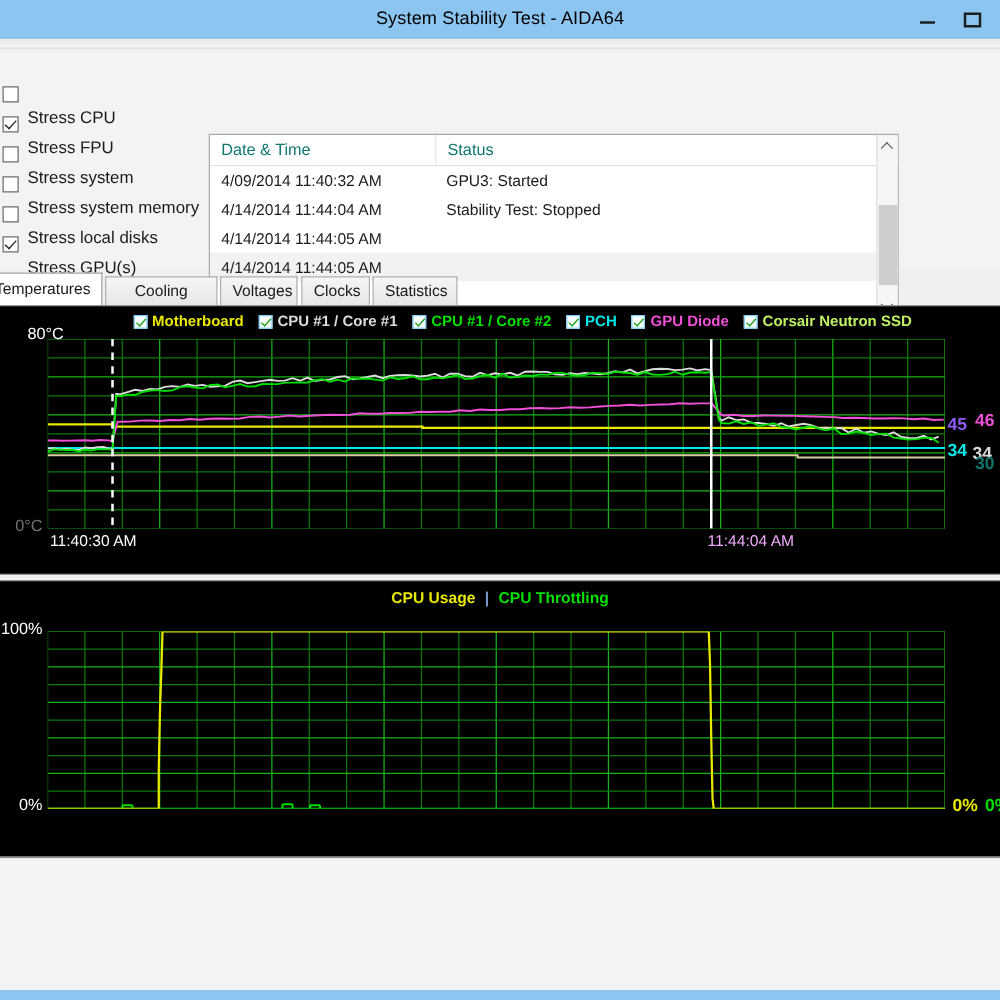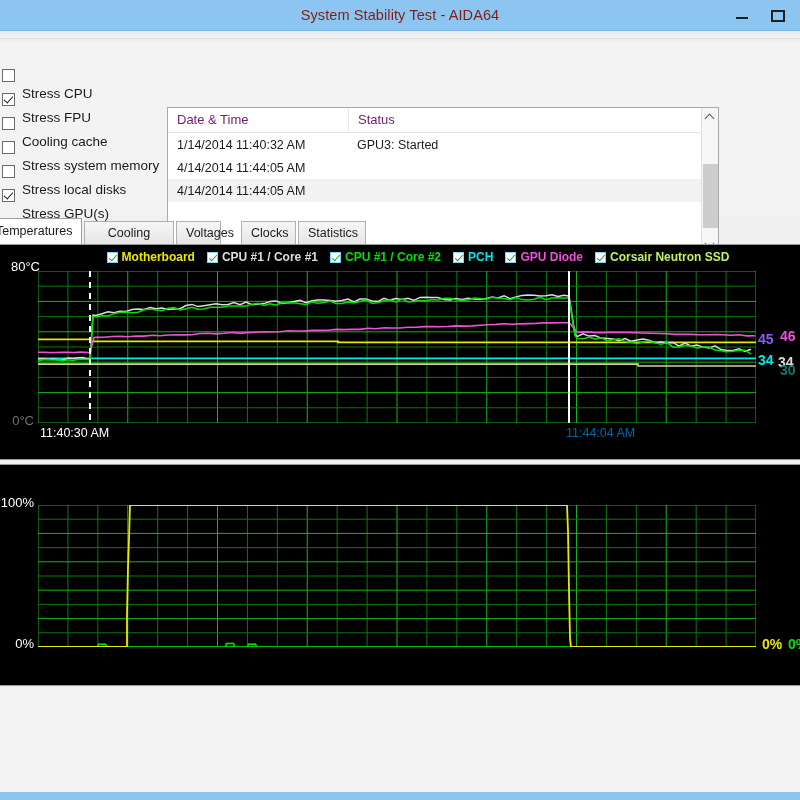--- a/index.html
+++ b/index.html
@@ -14,21 +14,21 @@
 
   
   .titlebar {
     position:absolute; left:0; top:0; width:800px; height:31px;
     background:#8cc6f0;
     border-bottom:1px solid #78b4e2;
   }
   .titlebar-text {
     position:absolute; left:0; top:0; width:800px; height:31px;
     line-height:31px; text-align:center;
-    font-size:14.5px; color:#7f1d1d; letter-spacing:.1px;
+    font-size:14.5px; color:#000000; letter-spacing:.1px;
   }
   .wbtn { position:absolute; top:0; height:31px; width:28px; cursor:default; }
   .wbtn-min { right:44px; }
   .wbtn-max { right:8px; }
   .glyph-min { position:absolute; left:8px; top:17px; width:12px; height:2px; background:#1b2023; }
   .glyph-max { position:absolute; left:7px; top:10px; width:14px; height:12px; border:2px solid #1b2023; }
 
   .titlebar-shadow {
     position:absolute; left:0; top:31px; width:800px; height:8px;
     background:linear-gradient(to bottom,#e9e9e9,#f3f3f3);
@@ -48,21 +48,21 @@
     border:solid #1d1d1d; border-width:0 1.8px 1.8px 0; transform:rotate(42deg);
   }
   .chk-label { font-size:13.5px; color:#1b1b1b; white-space:nowrap;margin-top:36px; }
 
   
   .table-wrap {
     position:absolute; left:167px; top:64px; width:552px; height:147px;
     background:#fff; border:1px solid #a9a9a9;
   }
   .thead { display:flex; height:25px; border-bottom:1px solid #e2e2e2; background:#fff; }
-  .th { font-size:13px; color:#701a75; padding:4px 0 0 9px; }
+  .th { font-size:13px; color:#0f766e; padding:4px 0 0 9px; }
   .th-date { width:180px; }
   .th-status { flex:1; border-left:1px solid #e8e8e8; }
   .trow { display:flex; height:23px; align-items:center; }
   .trow.alt { background:#f2f2f2; }
   .td { font-size:12.5px; color:#1b1b1b; padding-left:9px; white-space:nowrap; }
   .td-date { width:180px; }
   .td-status { flex:1; }
 
   .vscroll {
     position:absolute; right:0; top:0; width:17px; height:145px;
@@ -138,21 +138,21 @@
         <div class="chk-row" style="top: 21px;">
           <div class="cbox"></div>
           <span class="chk-label">Stress CPU</span>
         </div>
         <div class="chk-row" style="top: 45px;">
           <div class="cbox checked"></div>
           <span class="chk-label">Stress FPU</span>
         </div>
         <div class="chk-row" style="top: 69px;">
           <div class="cbox"></div>
-          <span class="chk-label">Cooling cache</span>
+          <span class="chk-label">Stress system</span>
         </div>
         <div class="chk-row" style="top: 93px;">
           <div class="cbox"></div>
           <span class="chk-label">Stress system memory</span>
         </div>
         <div class="chk-row" style="top: 117px;">
           <div class="cbox"></div>
           <span class="chk-label">Stress local disks</span>
         </div>
         <div class="chk-row" style="top: 141px;">
@@ -161,22 +161,26 @@
         </div>
       </div>
 
     <div class="table-wrap">
       <div class="thead">
         <div class="th th-date">Date &amp; Time</div>
         <div class="th th-status">Status</div>
       </div>
       <div id="table-body">
           <div class="trow">
-            <div class="td td-date">1/14/2014 11:40:32 AM</div>
+            <div class="td td-date">4/09/2014 11:40:32 AM</div>
             <div class="td td-status">GPU3: Started</div>
+          </div>
+          <div class="trow">
+            <div class="td td-date">4/14/2014 11:44:04 AM</div>
+            <div class="td td-status">Stability Test: Stopped</div>
           </div>
           <div class="trow">
             <div class="td td-date">4/14/2014 11:44:05 AM</div>
           </div>
           <div class="trow alt">
             <div class="td td-date">4/14/2014 11:44:05 AM</div>
           </div>
         </div>
       <div class="vscroll">
         <div class="vs-arrow vs-up">
@@ -186,21 +190,21 @@
         <div class="vs-arrow vs-dn">
           <div class="chev chev-dn"></div>
         </div>
       </div>
     </div>
   </div>
 
   <div class="tabs" id="tab-bar">
       <div class="tab active" style="left: -14px; width: 96px;">Temperatures</div>
       <div class="tab" style="left: 84px; width: 90px;">Cooling Fans</div>
-      <div class="tab" style="left: 176px; width: 45px;">Voltages</div>
+      <div class="tab" style="left: 176px; width: 62px;">Voltages</div>
       <div class="tab" style="left: 241px; width: 55px;">Clocks</div>
       <div class="tab" style="left: 298px; width: 68px;">Statistics</div>
     </div>
 
   <div class="chart-temp">
     <div class="legend" id="temp-legend">
         <div class="leg-item">
           <span class="leg-box"></span>
           <span style="color: rgb(232, 232, 0); font-weight: bold;">Motherboard</span>
         </div>
@@ -267,32 +271,37 @@
           <polyline points="0.0,93.1 600.0,93.1 600.0,95.0 718.0,95.0" fill="none" stroke="#d8d0a0" stroke-width="1.6"></polyline>
           <polyline points="0.0,87.4 718.0,87.4" fill="none" stroke="#00e8e8" stroke-width="1.6"></polyline>
           <polyline points="0.0,68.4 52.0,68.4 52.0,70.3 300.0,70.3 300.0,71.3 718.0,71.3" fill="none" stroke="#e8e800" stroke-width="1.8"></polyline>
           <polyline points="0.0,81.7 0.0,81.3 6.0,81.3 12.0,81.6 18.0,81.5 24.0,81.4 30.0,81.3 36.0,81.6 42.0,81.0 48.0,81.3 52.0,81.7 56.0,66.5 58.0,66.4 66.0,66.3 74.0,65.5 82.0,65.4 90.0,65.8 98.0,65.0 106.0,65.1 114.0,64.3 122.0,64.7 130.0,64.0 138.0,63.8 146.0,63.9 154.0,63.8 162.0,62.5 170.0,62.2 178.0,62.9 186.0,62.3 194.0,61.5 202.0,62.1 210.0,61.6 218.0,61.2 226.0,60.8 234.0,61.0 242.0,60.8 250.0,59.7 258.0,60.0 266.0,60.0 274.0,59.4 282.0,59.4 290.0,59.3 298.0,58.4 306.0,58.6 314.0,58.4 322.0,58.4 330.0,57.2 338.0,57.7 346.0,56.7 354.0,57.0 362.0,57.0 370.0,56.3 378.0,56.3 386.0,55.6 394.0,55.5 402.0,55.8 410.0,55.5 418.0,54.9 426.0,55.1 434.0,54.9 442.0,54.2 450.0,53.7 458.0,53.4 466.0,52.8 474.0,53.3 482.0,52.9 490.0,52.6 498.0,52.4 506.0,51.7 514.0,51.9 522.0,51.7 530.0,51.6 531.0,51.3 539.0,60.8 541.0,61.3 549.0,60.9 557.0,61.7 565.0,61.7 573.0,61.4 581.0,61.5 589.0,61.5 597.0,61.7 605.0,62.0 613.0,62.2 621.0,62.5 629.0,62.7 637.0,63.4 645.0,63.3 653.0,63.4 661.0,63.7 669.0,63.7 677.0,63.6 685.0,63.7 693.0,64.3 701.0,63.8 709.0,64.9 717.0,64.7" fill="none" stroke="#f050d8" stroke-width="1.6"></polyline>
           <polyline points="0.0,87.9 5.0,87.5 10.0,88.6 15.0,88.0 20.0,88.7 25.0,89.0 30.0,87.0 35.0,87.6 40.0,86.8 45.0,86.5 50.0,88.3 52.0,87.8 55.0,44.1 58.0,44.5 64.0,42.7 70.0,40.8 76.0,41.8 82.0,40.2 88.0,40.5 94.0,38.5 100.0,37.9 106.0,38.5 112.0,36.6 118.0,37.7 124.0,36.9 130.0,38.4 136.0,38.0 142.0,37.7 148.0,34.5 154.0,33.4 160.0,35.6 166.0,34.7 172.0,33.7 178.0,32.8 184.0,33.7 190.0,33.5 196.0,31.5 202.0,33.6 208.0,31.1 214.0,33.8 220.0,32.9 226.0,32.6 232.0,30.6 238.0,29.9 244.0,32.5 250.0,31.7 256.0,30.6 262.0,29.4 268.0,31.6 274.0,29.7 280.0,29.1 286.0,28.9 292.0,29.4 298.0,30.2 304.0,29.5 310.0,28.0 316.0,31.0 322.0,28.0 328.0,27.9 334.0,29.9 340.0,30.4 346.0,27.3 352.0,29.1 358.0,27.6 364.0,28.6 370.0,27.2 376.0,29.4 382.0,26.4 388.0,26.2 394.0,26.5 400.0,26.5 406.0,28.4 412.0,28.9 418.0,27.6 424.0,28.4 430.0,27.3 436.0,27.9 442.0,28.4 448.0,27.6 454.0,26.0 460.0,26.9 466.0,24.7 472.0,27.7 478.0,26.0 484.0,24.4 490.0,24.0 496.0,24.2 502.0,25.1 508.0,24.7 514.0,23.7 520.0,25.4 526.0,24.3 531.0,25.1 537.0,63.1 539.0,65.6 545.0,62.8 551.0,65.1 557.0,64.6 563.0,67.1 569.0,67.4 575.0,68.1 581.0,69.7 587.0,67.6 593.0,70.2 599.0,69.0 605.0,68.0 611.0,69.2 617.0,71.5 623.0,71.1 629.0,71.7 635.0,71.4 641.0,75.1 647.0,71.8 653.0,75.2 659.0,74.1 665.0,76.1 671.0,77.1 677.0,74.8 683.0,78.6 689.0,79.4 695.0,79.5 701.0,77.7 707.0,80.5 713.0,78.3" fill="none" stroke="#dcdcdc" stroke-width="1.5"></polyline>
           <polyline points="0.0,90.4 5.0,88.5 10.0,88.7 15.0,89.0 20.0,89.0 25.0,90.1 30.0,88.8 35.0,89.4 40.0,88.3 45.0,88.5 50.0,88.5 52.0,89.3 55.0,45.6 58.0,46.0 64.0,44.7 70.0,45.0 76.0,42.6 82.0,41.4 88.0,41.1 94.0,41.8 100.0,41.3 106.0,38.7 112.0,38.0 118.0,39.0 124.0,39.7 130.0,37.2 136.0,36.6 142.0,38.9 148.0,37.7 154.0,36.2 160.0,38.3 166.0,38.0 172.0,36.2 178.0,36.3 184.0,36.3 190.0,35.1 196.0,35.1 202.0,34.9 208.0,35.1 214.0,33.2 220.0,32.3 226.0,34.4 232.0,32.7 238.0,34.3 244.0,31.6 250.0,32.1 256.0,31.8 262.0,32.7 268.0,33.5 274.0,30.9 280.0,32.2 286.0,31.6 292.0,30.0 298.0,32.4 304.0,32.4 310.0,31.1 316.0,31.7 322.0,30.4 328.0,29.1 334.0,32.3 340.0,31.8 346.0,29.8 352.0,28.8 358.0,31.1 364.0,27.9 370.0,31.0 376.0,30.5 382.0,29.4 388.0,29.8 394.0,28.5 400.0,28.9 406.0,27.3 412.0,27.3 418.0,28.7 424.0,29.6 430.0,29.0 436.0,27.1 442.0,27.5 448.0,28.3 454.0,26.4 460.0,27.0 466.0,27.4 472.0,28.8 478.0,26.6 484.0,28.6 490.0,28.9 496.0,28.3 502.0,26.4 508.0,28.8 514.0,27.0 520.0,26.8 526.0,27.2 531.0,26.6 537.0,64.6 539.0,67.4 545.0,67.9 551.0,66.0 557.0,68.2 563.0,66.8 569.0,69.7 575.0,68.7 581.0,67.6 587.0,70.6 593.0,71.2 599.0,72.6 605.0,71.0 611.0,70.0 617.0,71.9 623.0,73.3 629.0,71.6 635.0,76.2 641.0,75.9 647.0,74.2 653.0,75.3 659.0,77.0 665.0,76.1 671.0,76.0 677.0,79.1 683.0,79.8 689.0,80.7 695.0,80.3 701.0,79.3 707.0,79.2 713.0,83.2" fill="none" stroke="#00e000" stroke-width="1.5"></polyline>
           <line x1="52" y1="0" x2="52" y2="152" stroke="#ffffff" stroke-width="2" stroke-dasharray="6 5"></line>
           <line x1="531" y1="0" x2="531" y2="152" stroke="#ffffff" stroke-width="2"></line>
         </svg>
       </div>
-      <div style="position: absolute; left: 40px; top: 14px; color: rgb(255, 255, 255); font-size: 13px; transform: translateX(-100%);">80°C</div>
+      <div style="position: absolute; left: 51px; top: 14px; color: rgb(255, 255, 255); font-size: 13px; transform: translateX(-100%);">80°C</div>
       <div style="position: absolute; left: 34px; top: 168px; color: #737373; font-size: 13px; transform: translateX(-100%);">0°C</div>
       <div style="position: absolute; left: 40px; top: 181px; color: rgb(255, 255, 255); font-size: 12.5px;">11:40:30 AM</div>
-      <div style="position: absolute; left: 566px; top: 181px; color: #0369a1; font-size: 12.5px;">11:44:04 AM</div>
+      <div style="position: absolute; left: 566px; top: 181px; color: #f0abfc; font-size: 12.5px;">11:44:04 AM</div>
       <div style="position: absolute; left: 758px; top: 86.4px; color: #8b5cf6; font-size: 14px; font-weight: bold;">45</div>
       <div style="position: absolute; left: 780px; top: 82.6px; color: rgb(240, 80, 216); font-size: 14px; font-weight: bold;">46</div>
       <div style="position: absolute; left: 758px; top: 107.3px; color: rgb(0, 232, 232); font-size: 14px; font-weight: bold;">34</div>
       <div style="position: absolute; left: 778px; top: 109.2px; color: rgb(220, 220, 220); font-size: 14px; font-weight: bold;">34</div>
       <div style="position: absolute; left: 780px; top: 116.8px; color: #0f766e; font-size: 14px; font-weight: bold;">30</div>
     </div>
 
   <div class="chart-cpu">
+    <div class="cpu-title">
+      <span style="color:#e8e800;">CPU Usage</span>
+      <span style="color:#7a9ad0; margin:0 4px;">|</span>
+      <span style="color:#00e000;">CPU Throttling</span>
+    </div>
   <div class="plot" style="left: 38px; top: 40px; width: 718px; height: 142px;">
         <svg width="718" height="142" viewBox="0 0 718 142" style="position: absolute; left: 0px; top: 0px;">
           <line x1="0" y1="0" x2="0" y2="142" stroke="#17b417" stroke-width="1"></line>
           <line x1="29.916666666666668" y1="0" x2="29.916666666666668" y2="142" stroke="#0b7a0b" stroke-width="1"></line>
           <line x1="59.833333333333336" y1="0" x2="59.833333333333336" y2="142" stroke="#0b7a0b" stroke-width="1"></line>
           <line x1="89.75" y1="0" x2="89.75" y2="142" stroke="#17b417" stroke-width="1"></line>
           <line x1="119.66666666666667" y1="0" x2="119.66666666666667" y2="142" stroke="#0b7a0b" stroke-width="1"></line>
           <line x1="149.58333333333334" y1="0" x2="149.58333333333334" y2="142" stroke="#0b7a0b" stroke-width="1"></line>
           <line x1="179.5" y1="0" x2="179.5" y2="142" stroke="#17b417" stroke-width="1"></line>
           <line x1="209.41666666666669" y1="0" x2="209.41666666666669" y2="142" stroke="#0b7a0b" stroke-width="1"></line>

